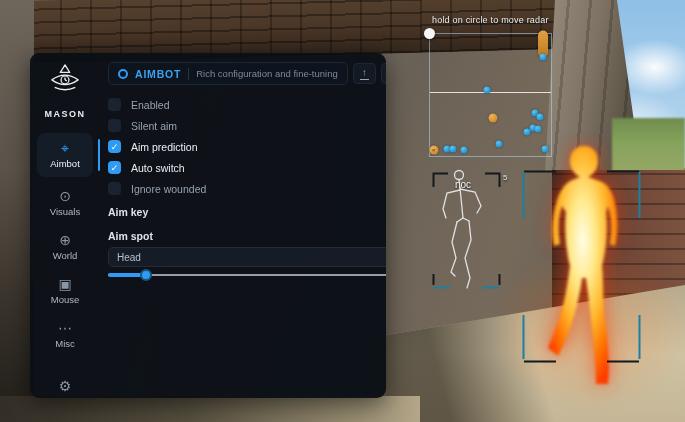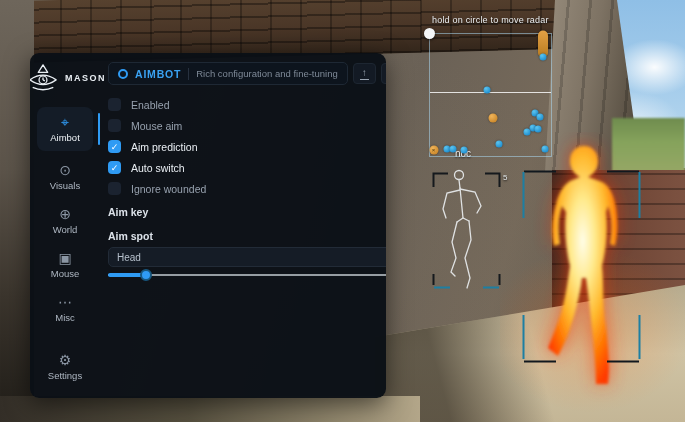--- a/index.html
+++ b/index.html
@@ -65,38 +65,38 @@
   .radar-line { position:absolute; left:0; right:0; top:47.5%; height:1.5px;
     background:rgba(248,248,248,.85); }
   .radar-dot { position:absolute; width:7px; height:7px; border-radius:50%; transform:translate(-50%,-50%);
     display:flex; align-items:center; justify-content:center; font-size:6px; line-height:1; color:#4c3808; }
   .radar-dot.blue   { background:radial-gradient(circle at 35% 30%, #5cc4ef, #1f8fd0 75%); box-shadow:0 0 2px rgba(0,0,0,.5); }
   .radar-dot.orange { background:radial-gradient(circle at 35% 30%, #f0b45a, #cd8a2c 75%); width:9px; height:9px; box-shadow:0 0 2px rgba(0,0,0,.5); }
   .radar-dot.capsule { width:10px; height:27px; border-radius:5px;
     background:linear-gradient(180deg,#e3a044,#b97c20); box-shadow:0 0 2px rgba(0,0,0,.5); }
 
   
-  .esp-name { position:absolute; left:455px; top:148px; font-size:10px; color:#f2f4f5;
+  .esp-name { position:absolute; left:455px; top:179px; font-size:10px; color:#f2f4f5;
     text-shadow:0 1px 2px rgba(0,0,0,.85); }
   .esp-dist { position:absolute; left:503px; top:173px; font-size:8px; color:#e4e8ea;
     text-shadow:0 1px 2px rgba(0,0,0,.85); }
   .skel-box { position:absolute; left:432px; top:172px; width:69px; height:117px; }
   .skel-svg { position:absolute; left:432px; top:166px; }
 
   
   .player-box { position:absolute; left:522px; top:170px; width:119px; height:193px; }
   .glow-player { position:absolute; left:518px; top:132px; }
 
   
   .panel { position:absolute; left:30px; top:53px; width:356px; height:345px;
     background:rgba(10,15,22,.97); border-radius:9px; display:flex; overflow:hidden;
     box-shadow:0 6px 24px rgba(0,0,0,.55); color:#dfe5ec; }
   .sidebar { width:70px; flex:0 0 70px; display:flex; flex-direction:column; align-items:center;
     padding-top:10px; position:relative; }
-  .brand { display:flex; flex-direction:row; align-items:center; gap:3px; margin-bottom:14px; }
+  .brand { display:flex; flex-direction:column; align-items:center; gap:16px; margin-bottom:14px; }
   .brand-name { font-size:9px; letter-spacing:1.5px; color:#e8edf2; font-weight:bold; }
   .nav { display:flex; flex-direction:column; gap:7px; width:100%; align-items:center; }
   .nav-item { width:56px; padding:5px 0 4px; display:flex; flex-direction:column; align-items:center; gap:2px;
     border-radius:8px; cursor:pointer; position:relative; }
   .nav-item .nav-icon { font-size:14px; line-height:15px; color:#8b96a4; }
   .nav-item .nav-label { font-size:9.5px; color:#aeb7c2; }
   .nav-item.active { background:#141c27; padding:8px 0; }
   .nav-item.active .nav-icon { color:#2f9bf4; }
   .nav-item.active .nav-label { color:#eef2f6; }
   .nav-item.active::after { content:""; position:absolute; right:-7px; top:6px; bottom:6px;
@@ -310,21 +310,21 @@
     </div>
 
     <div class="cb-list" id="cb-list">
   <div class="cb-row">
     <span class="cb-box"></span>
     <span class="cb-label">Enabled</span>
   </div>
 
   <div class="cb-row">
     <span class="cb-box"></span>
-    <span class="cb-label">Mouse aim</span>
+    <span class="cb-label">Silent aim</span>
   </div>
 
   <div class="cb-row checked">
     <span class="cb-box">✓</span>
     <span class="cb-label">Aim prediction</span>
   </div>
 
   <div class="cb-row checked">
     <span class="cb-box">✓</span>
     <span class="cb-label">Auto switch</span>

